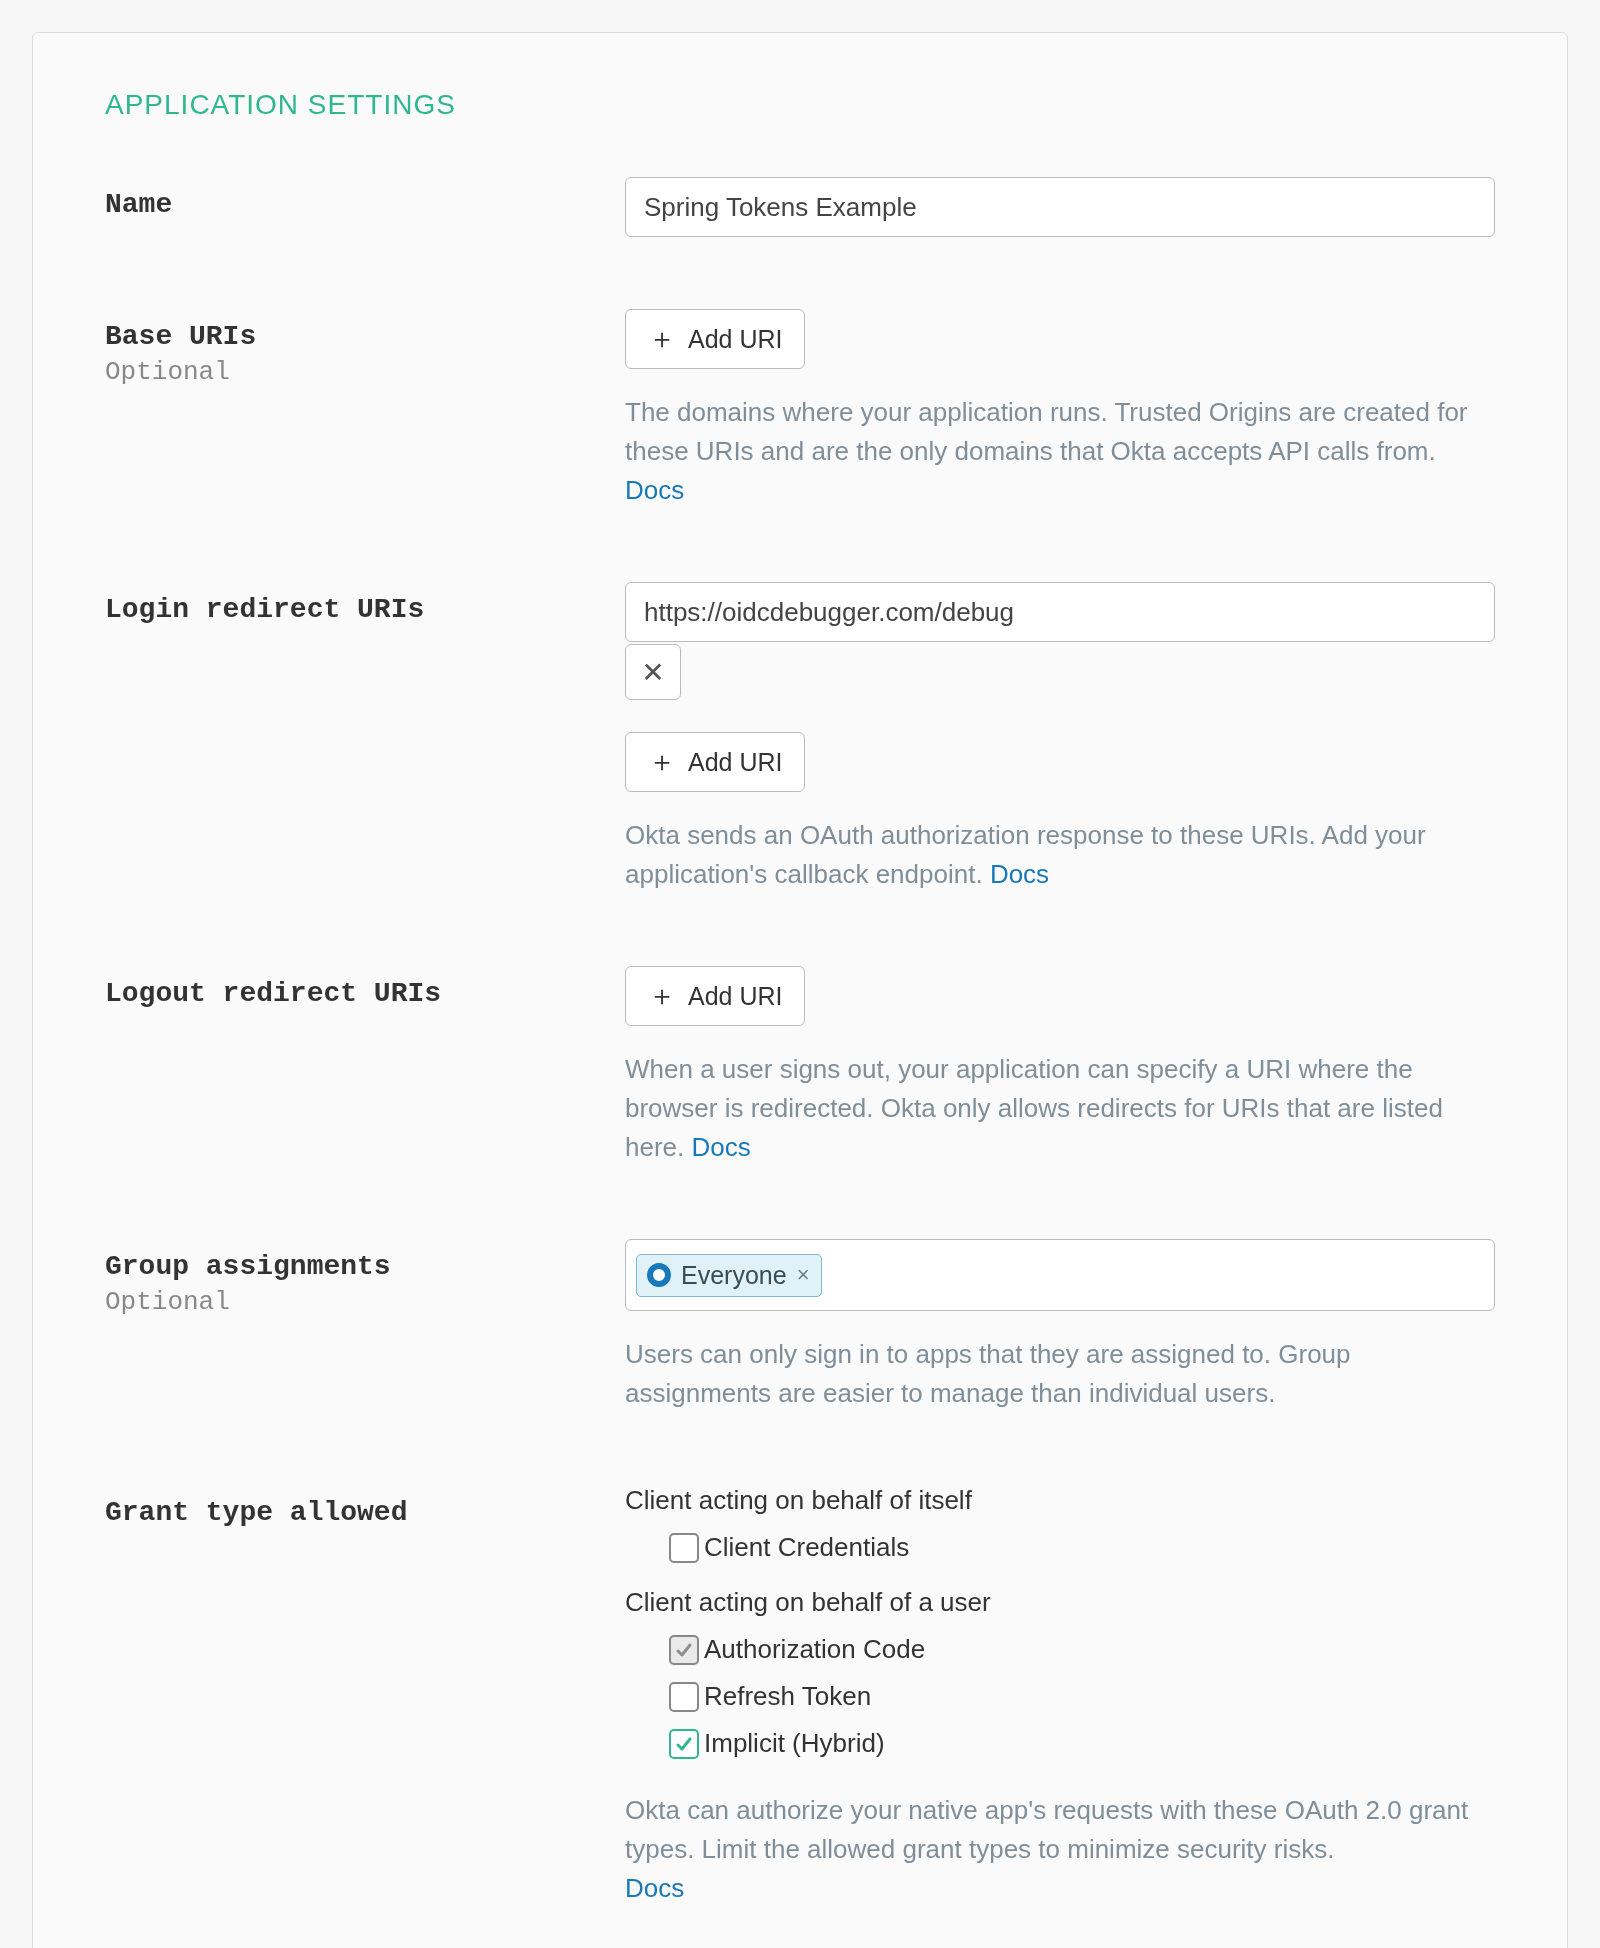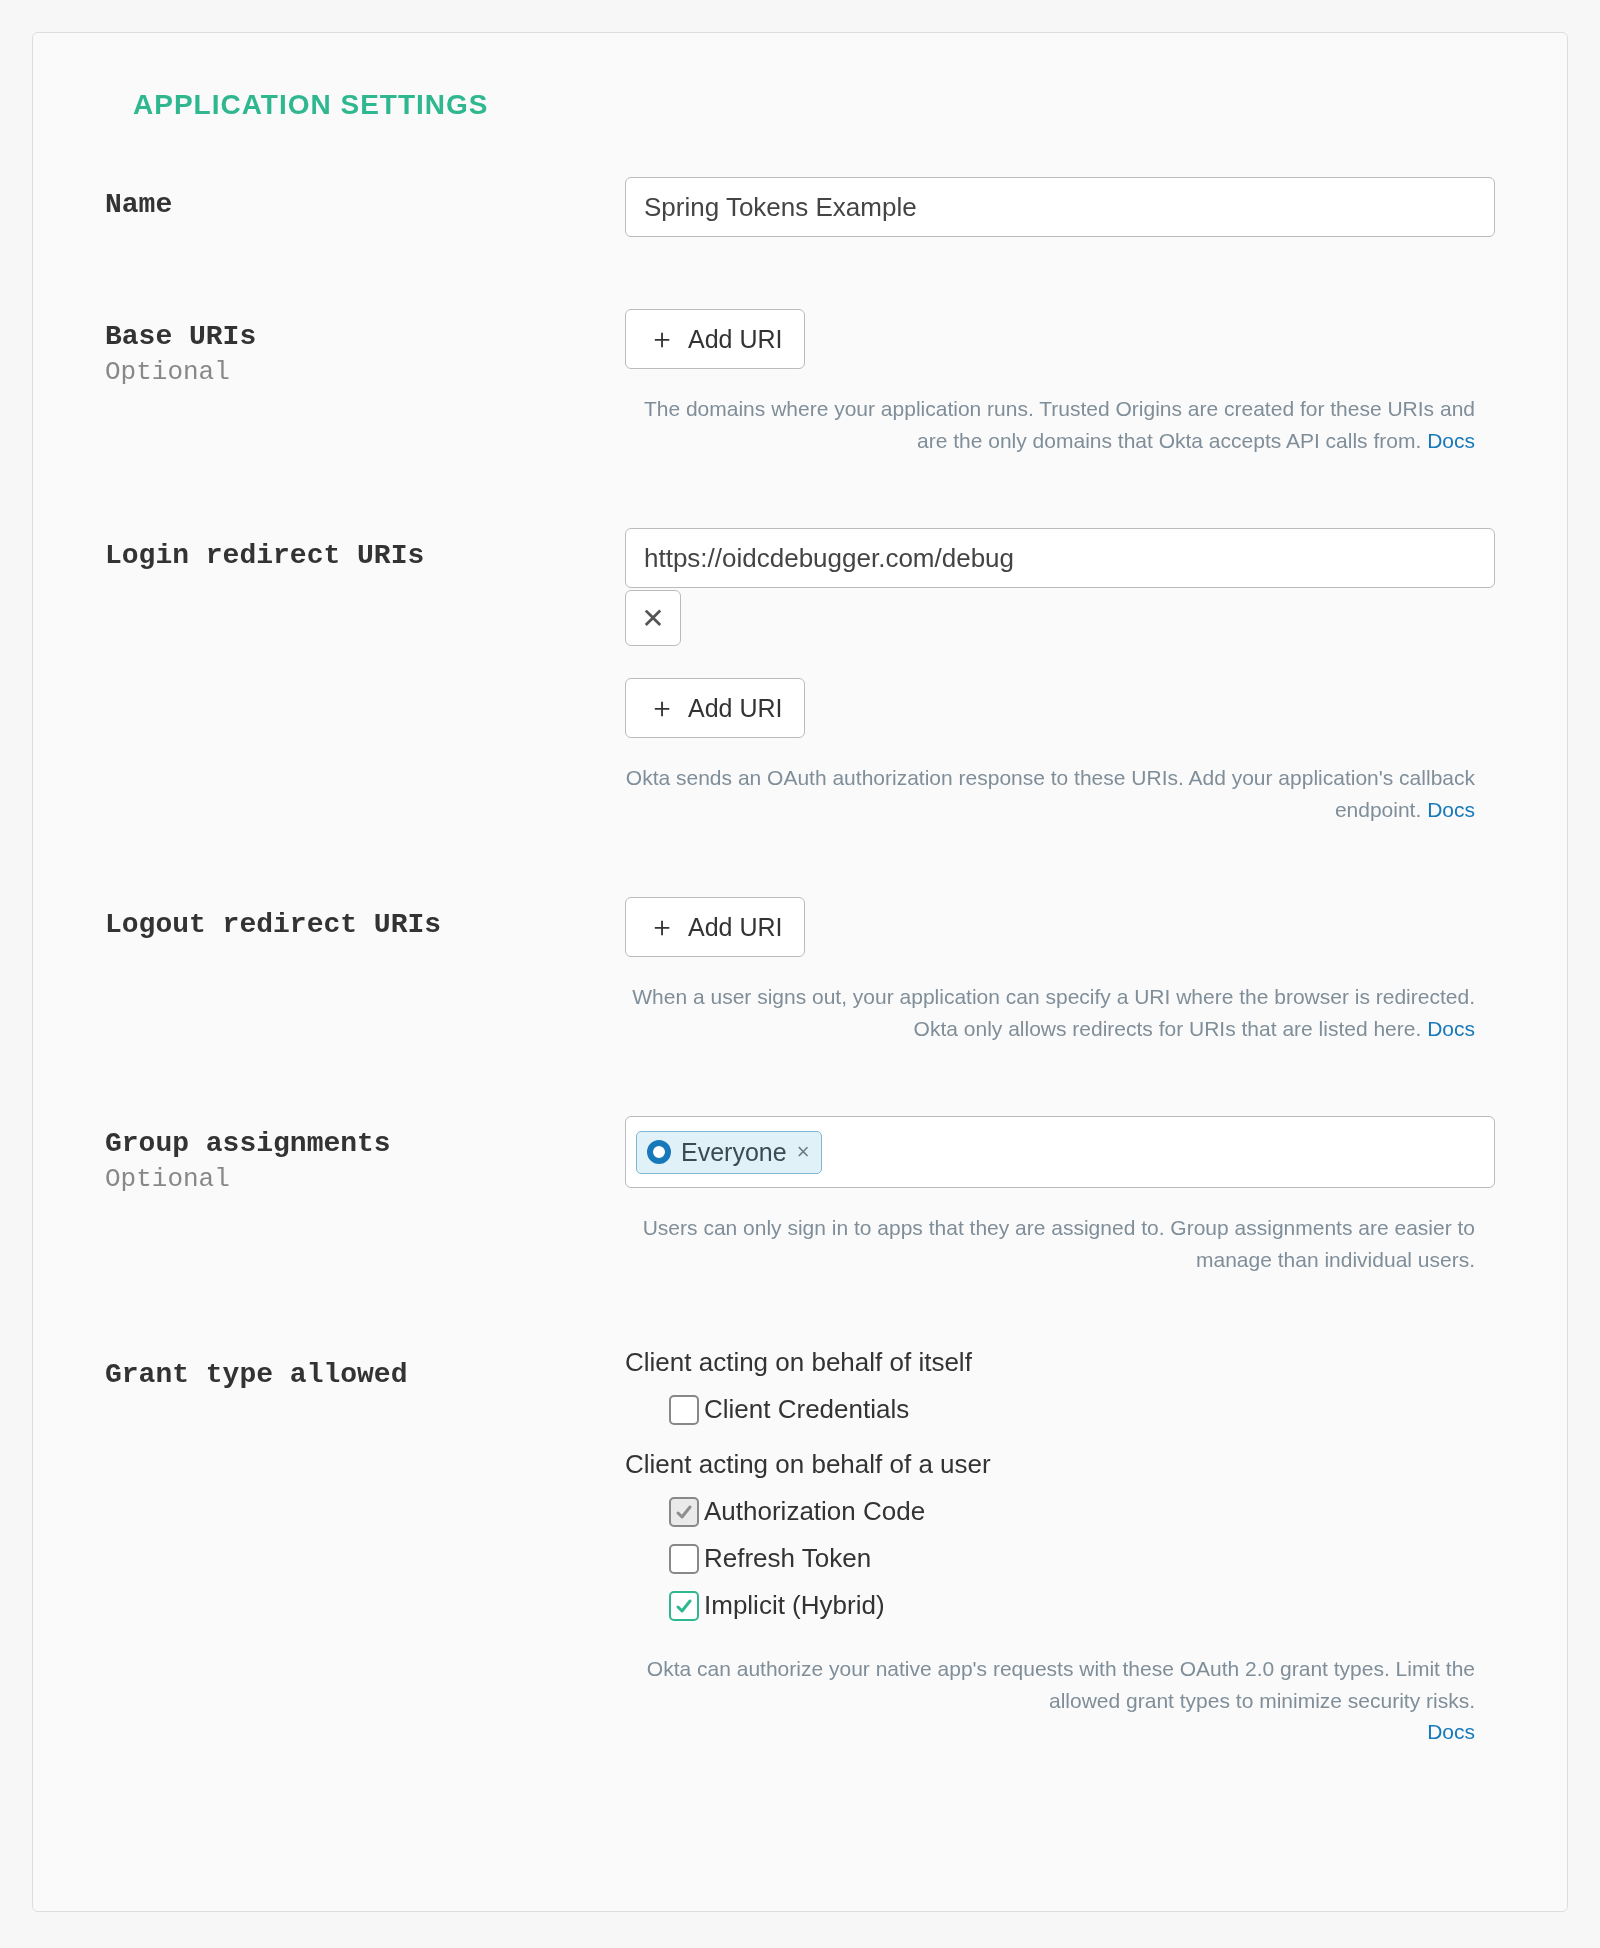--- a/index.html
+++ b/index.html
@@ -20,23 +20,22 @@
     background: #fafafa;
     border: 1px solid #ddd;
     border-radius: 6px;
     padding: 56px 72px 72px 72px;
     min-height: 1880px;
   }
   .section-title {
     color: #2fb78f;
     font-size: 28px;
     letter-spacing: 1px;
-    font-weight: 700;
+    font-weight: 400;
     margin-bottom: 56px;
-    margin-left: 28px;
   }
   .row {
     display: flex;
     align-items: flex-start;
     margin-bottom: 72px;
   }
   .label-col {
     width: 520px;
     flex: 0 0 520px;
     padding-right: 24px;
@@ -101,25 +100,24 @@
     cursor: pointer;
     gap: 12px;
   }
   .plus-icon {
     font-size: 28px;
     line-height: 1;
     font-weight: 400;
   }
   .helper {
     margin-top: 24px;
-    font-size: 21px;
+    font-size: 26px;
     color: #7f8e99;
     line-height: 1.5;
     max-width: 850px;
-    text-align: right;
   }
   .helper a, .docs-link {
     color: #1779ba;
     text-decoration: none;
     cursor: pointer;
   }
   .pill-container {
     min-height: 72px;
     border: 1px solid #bbb;
     border-radius: 6px;

